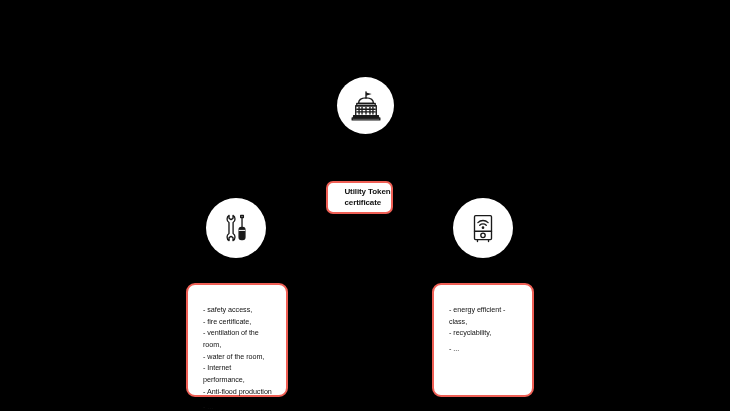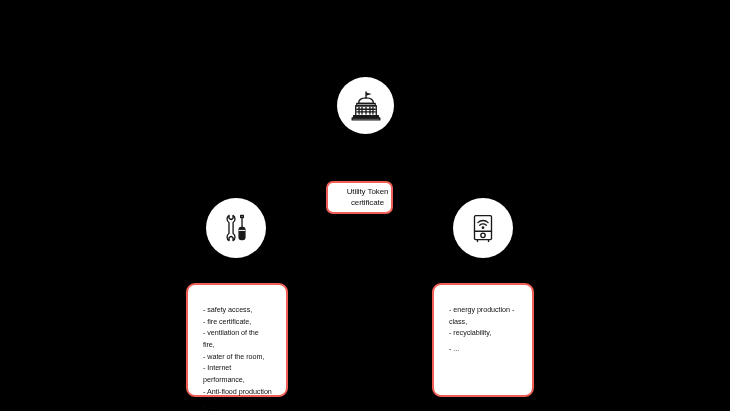--- a/index.html
+++ b/index.html
@@ -64,23 +64,22 @@
     top: 181px;
     width: 67px;
     height: 33px;
     border-radius: 7px;
     display: flex;
     align-items: center;
     justify-content: center;
   }
   #token-box .token-text {
     font-size: 8px;
-    font-weight: normal;
+    font-weight: bold;
     line-height: 1.28;
-    text-align: center;
     letter-spacing: -0.1px;
     white-space: pre-line;
     margin-left: 16px;
   }
 
   .criteria-box {
     width: 102px;
     height: 114px;
     padding: 11px 6px 6px 7px;
     display: flex;
@@ -191,29 +190,29 @@
         <line x1="16.2" y1="40.5" x2="16.2" y2="43"></line>
         <line x1="31.8" y1="40.5" x2="31.8" y2="43"></line>
       </svg>
     </span>
   </div>
 
   <div class="red-box criteria-box" id="infrastructure-criteria-box">
     <ul class="criteria-list">
       <li>- safety access,</li>
       <li>- fire certificate,</li>
-      <li>- ventilation of the fire,</li>
+      <li>- ventilation of the room,</li>
       <li>- water of the room,</li>
       <li>- Internet performance,</li>
       <li>- Anti-flood production</li>
       <li class="ellipsis">- ...</li>
     </ul>
   </div>
 
   <div class="red-box criteria-box" id="equipment-criteria-box">
     <ul class="criteria-list">
-      <li>- energy production -class,</li>
+      <li>- energy efficient -class,</li>
       <li>- recyclability,</li>
       <li class="ellipsis">- ...</li>
     </ul>
   </div>
 
 </div>
 
 </body></html>

